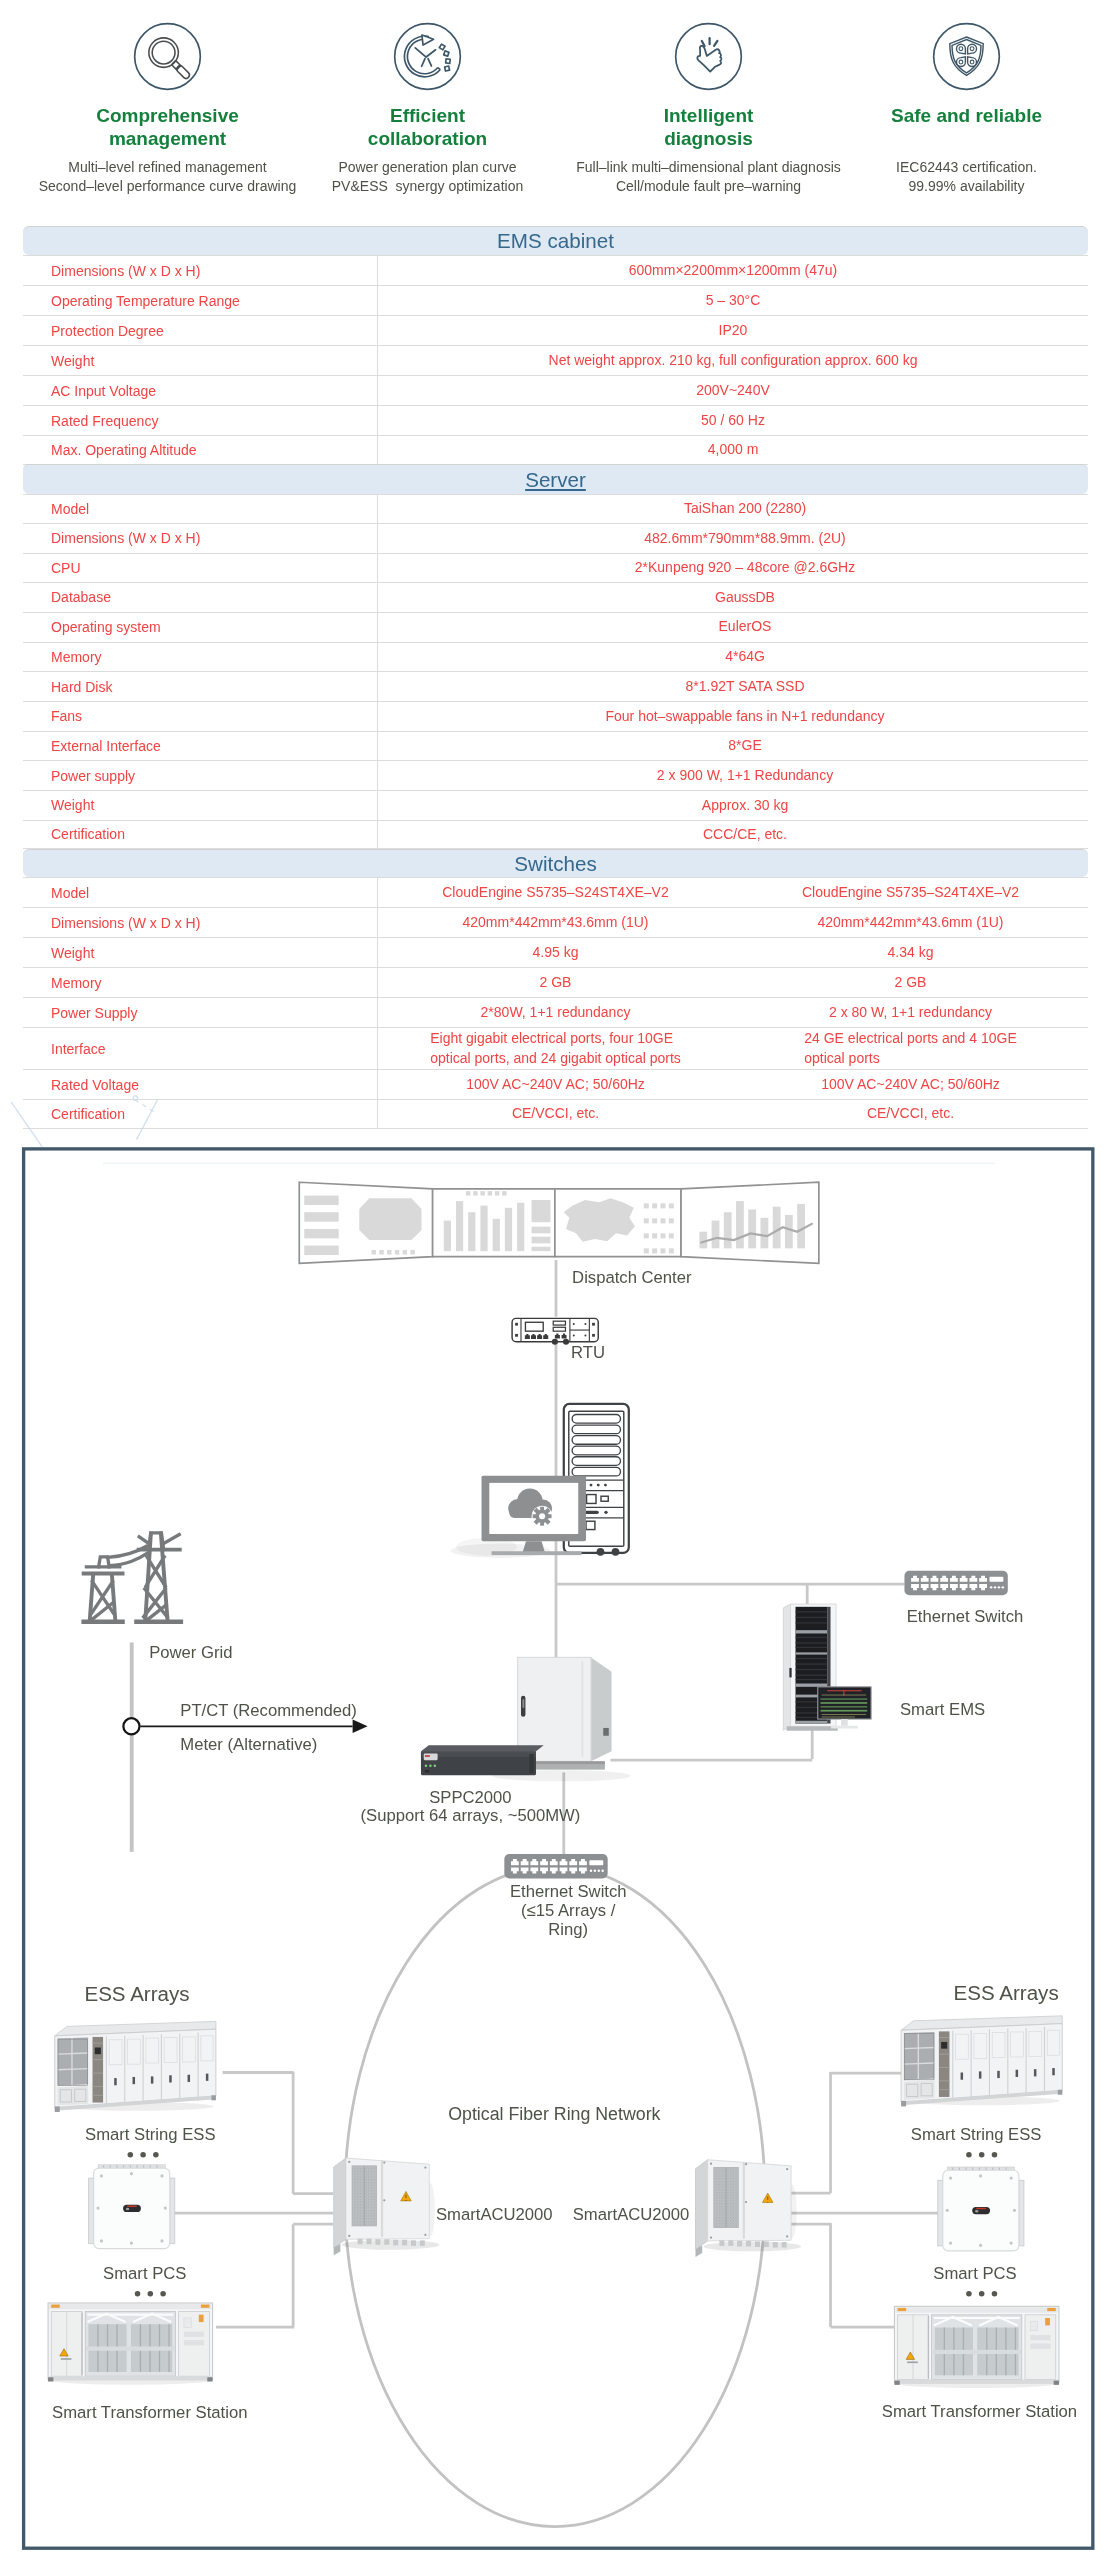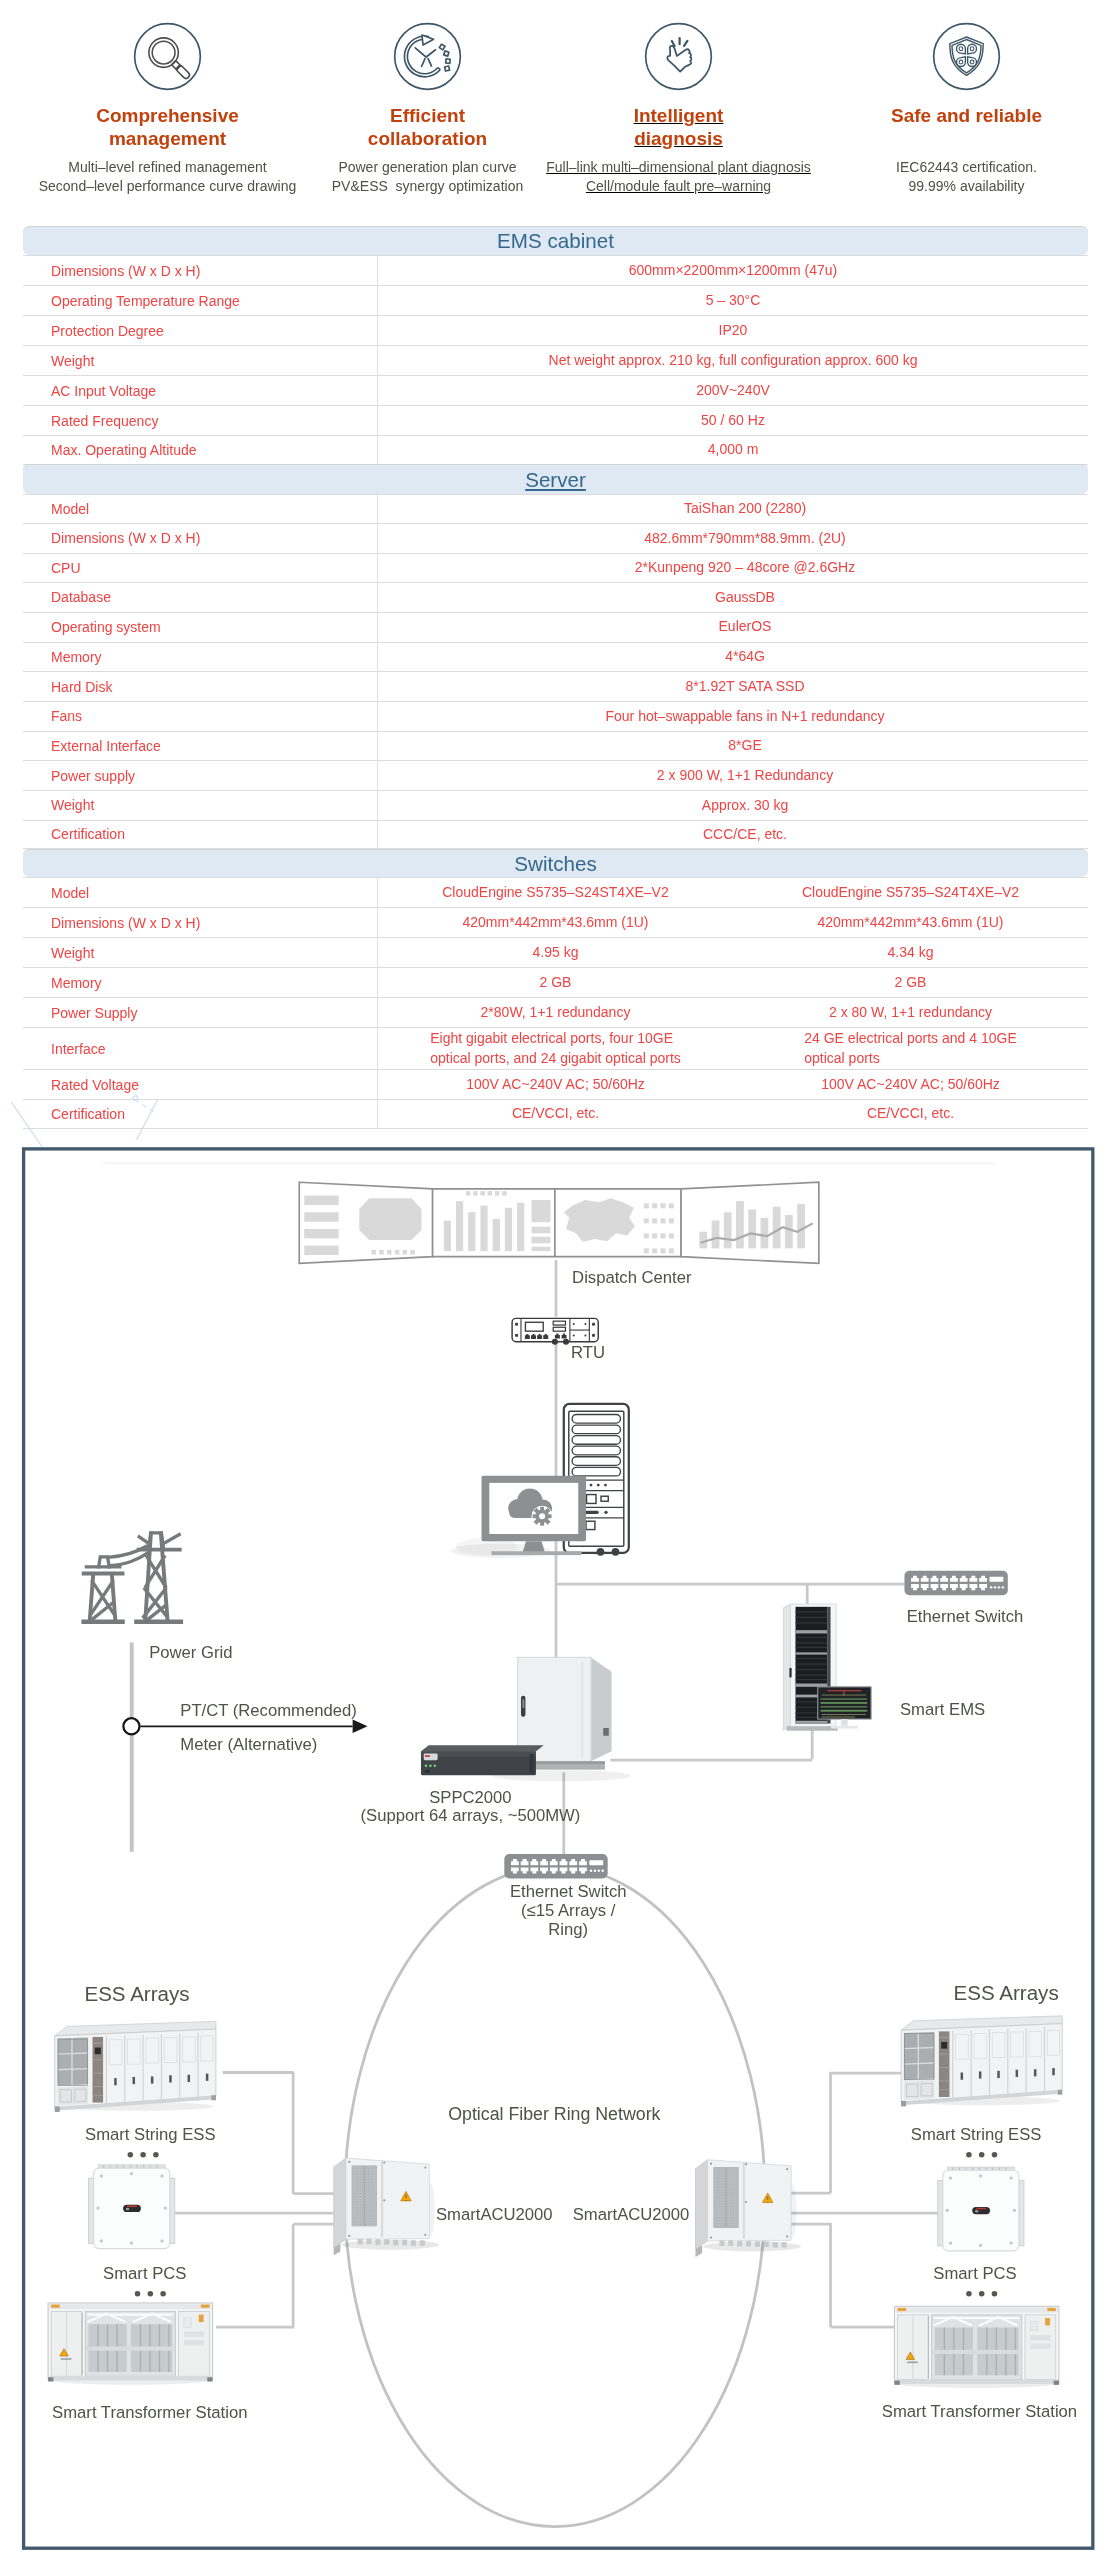--- a/index.html
+++ b/index.html
@@ -1,20 +1,20 @@
 <!DOCTYPE html>
 <html style="font-size:9px"><head>
 <meta charset="utf-8">
 <style>
   html,body{margin:0;padding:0;background:#ffffff;}
   .page{position:relative;width:1112px;height:2576px;background:#ffffff;
         font-family:"Liberation Sans", sans-serif;overflow:hidden;}
   .feat{position:absolute;top:0;width:289px;text-align:center;}
   .feat svg{display:block;margin:0 auto;}
-  .feat h3{margin:13.3px 0 0 0;font-size:19px;line-height:23px;font-weight:700;color:#c2410c;height:46px;}
+  .feat h3{margin:13.3px 0 0 0;font-size:19px;line-height:23px;font-weight:700;color:#15803d;height:46px;}
   .feat p{margin:7.8px 0 0 0;font-size:14px;line-height:19px;color:#4e5146;}
   .tbl{position:absolute;left:23px;width:1065px;}
   .band{box-sizing:border-box;height:29px;background:#dfe9f3;border-top:1.1px solid #d2d2d2;
         text-align:center;font-size:20.6px;line-height:28px;color:#35688c;border-radius:6px;}
   .trow{box-sizing:border-box;display:flex;border-top:1.1px solid #dcdcdc;height:30px;
         font-size:14px;color:#ef4444;}
   .trow:last-child{border-bottom:1.1px solid #dcdcdc;}
   .tk{box-sizing:border-box;width:354px;padding-left:28px;display:flex;align-items:center;}
   .tv{box-sizing:border-box;flex:1;border-left:1.1px solid #dcdcdc;display:flex;
       align-items:center;justify-content:center;line-height:19.5px;}
@@ -51,21 +51,21 @@
       <rect x="92" y="53" width="7.5" height="7.5" transform="rotate(18 96 57)"></rect>
       <rect x="95" y="66.5" width="7.5" height="7.5" transform="rotate(6 99 70)"></rect>
       <rect x="93.5" y="80" width="7.5" height="7.5" transform="rotate(-12 97 84)"></rect>
     </g>
     <path d="M40 46.5 l19.5 16.5 l17 -13 M57.5 66 l-6 13.5 m11.5 -13.5 l6 13" fill="none" stroke="#3e5768" stroke-width="3.2" stroke-linecap="round"></path>
   </svg>
   <h3>Efficient<br>collaboration</h3>
   <p>Power generation plan curve<br>PV&amp;ESS&nbsp; synergy optimization</p>
 </div>
 
-<div class="feat" style="left:534px;text-decoration:underline;">
+<div class="feat" style="left:564px;">
 
   <svg width="69" height="69" viewBox="0 0 124 124" style="margin-top:22px;">
     <circle cx="62" cy="62" r="59" fill="none" stroke="#3e5768" stroke-width="3"></circle>
     <g fill="none" stroke="#3e5768" stroke-width="4" stroke-linecap="round">
       <path d="M50 34 l5 9"></path>
       <path d="M64 29 l0 11"></path>
       <path d="M78 34 l-6 9"></path>
     </g>
     <path d="M47 50 c-2 -5 1 -8 4 -7 c3 1 4 4 5 8 l3 10 l16 -11 c5 -3 9 2 6 6 c3 0 5 4 2 7 c3 1 3 5 0 7 c3 2 2 6 -2 7 l-8 4 l-8 8 l-11 -11 l-10 -9 c-4 -4 -2 -9 3 -8 z" fill="none" stroke="#3e5768" stroke-width="3.2" stroke-linejoin="round"></path>
   </svg>

